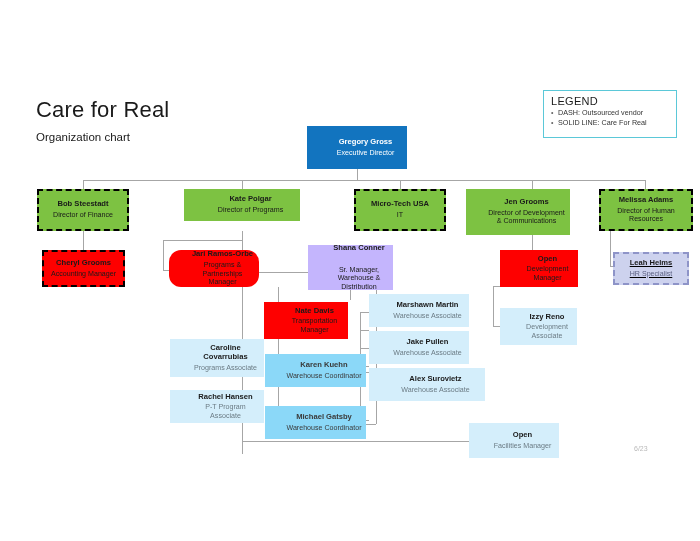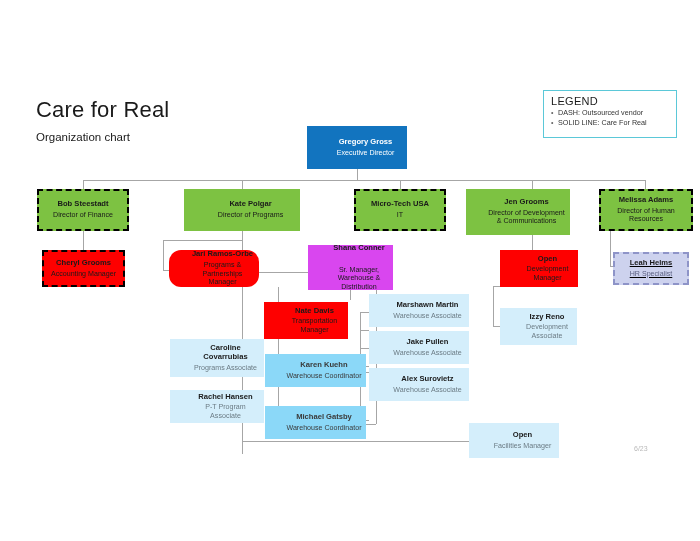--- a/index.html
+++ b/index.html
@@ -104,21 +104,21 @@
   
   .t-exec      { background: #1274bf; }
   .t-exec .nm, .t-exec .ti { color: #ffffff; }
 
   .t-green     { background: #7dc242; }
   .t-green .nm, .t-green .ti { color: #1a1a1a; }
 
   .t-red       { background: #fe0000; }
   .t-red .nm, .t-red .ti { color: #1a1a1a; }
 
-  .t-cyan      { background: #d946ef; gap: 11px; }
+  .t-cyan      { background: #c4b5fd; gap: 11px; }
   .t-cyan .nm, .t-cyan .ti { color: #1a1a1a; }
 
   .t-sky       { background: #8bd8f8; }
   .t-sky .nm, .t-sky .ti { color: #3a3a3a; }
 
   .t-paleblue  { background: #d4eefb; }
   .t-paleblue .nm { color: #1a1a1a; }
   .t-paleblue .ti { color: #6b7b84; }
 
   .t-lilac     { background: #cdd2ee; }
@@ -210,21 +210,21 @@
   <div class="node t-exec b-none" style="left:307px; top:126px; width:100px; height:43px;">
     <div class="nm">Gregory Gross</div>
     <div class="ti">Executive Director</div>
   </div>
 
   <div class="node t-green b-dash-black" style="left:37px; top:189px; width:92px; height:42px;">
     <div class="nm">Bob Steestadt</div>
     <div class="ti">Director of Finance</div>
   </div>
 
-  <div class="node t-green b-none" style="left:184px; top:189px; width:116px; height:42px;">
+  <div class="node t-green b-none" style="left:184px; top:189px; width:116px; height:32px;">
     <div class="nm">Kate Polgar</div>
     <div class="ti">Director of Programs</div>
   </div>
 
   <div class="node t-green b-dash-black" style="left:354px; top:189px; width:92px; height:42px;">
     <div class="nm">Micro-Tech USA</div>
     <div class="ti">IT</div>
   </div>
 
   <div class="node t-green b-none" style="left:466px; top:189px; width:104px; height:46px;">
@@ -275,21 +275,21 @@
   <div class="node t-paleblue b-none" style="left:369px; top:294px; width:100px; height:33px;">
     <div class="nm">Marshawn Martin</div>
     <div class="ti">Warehouse Associate</div>
   </div>
 
   <div class="node t-paleblue b-none" style="left:369px; top:331px; width:100px; height:33px;">
     <div class="nm">Jake Pullen</div>
     <div class="ti">Warehouse Associate</div>
   </div>
 
-  <div class="node t-paleblue b-none" style="left:369px; top:368px; width:100px; height:33px;">
+  <div class="node t-paleblue b-none" style="left:369px; top:368px; width:116px; height:33px;">
     <div class="nm">Alex Surovietz</div>
     <div class="ti">Warehouse Associate</div>
   </div>
 
 
   <div class="node t-paleblue b-none" style="left:170px; top:339px; width:94px; height:38px;">
     <div class="nm">Caroline Covarrubias</div>
     <div class="ti">Programs Associate</div>
   </div>
 

